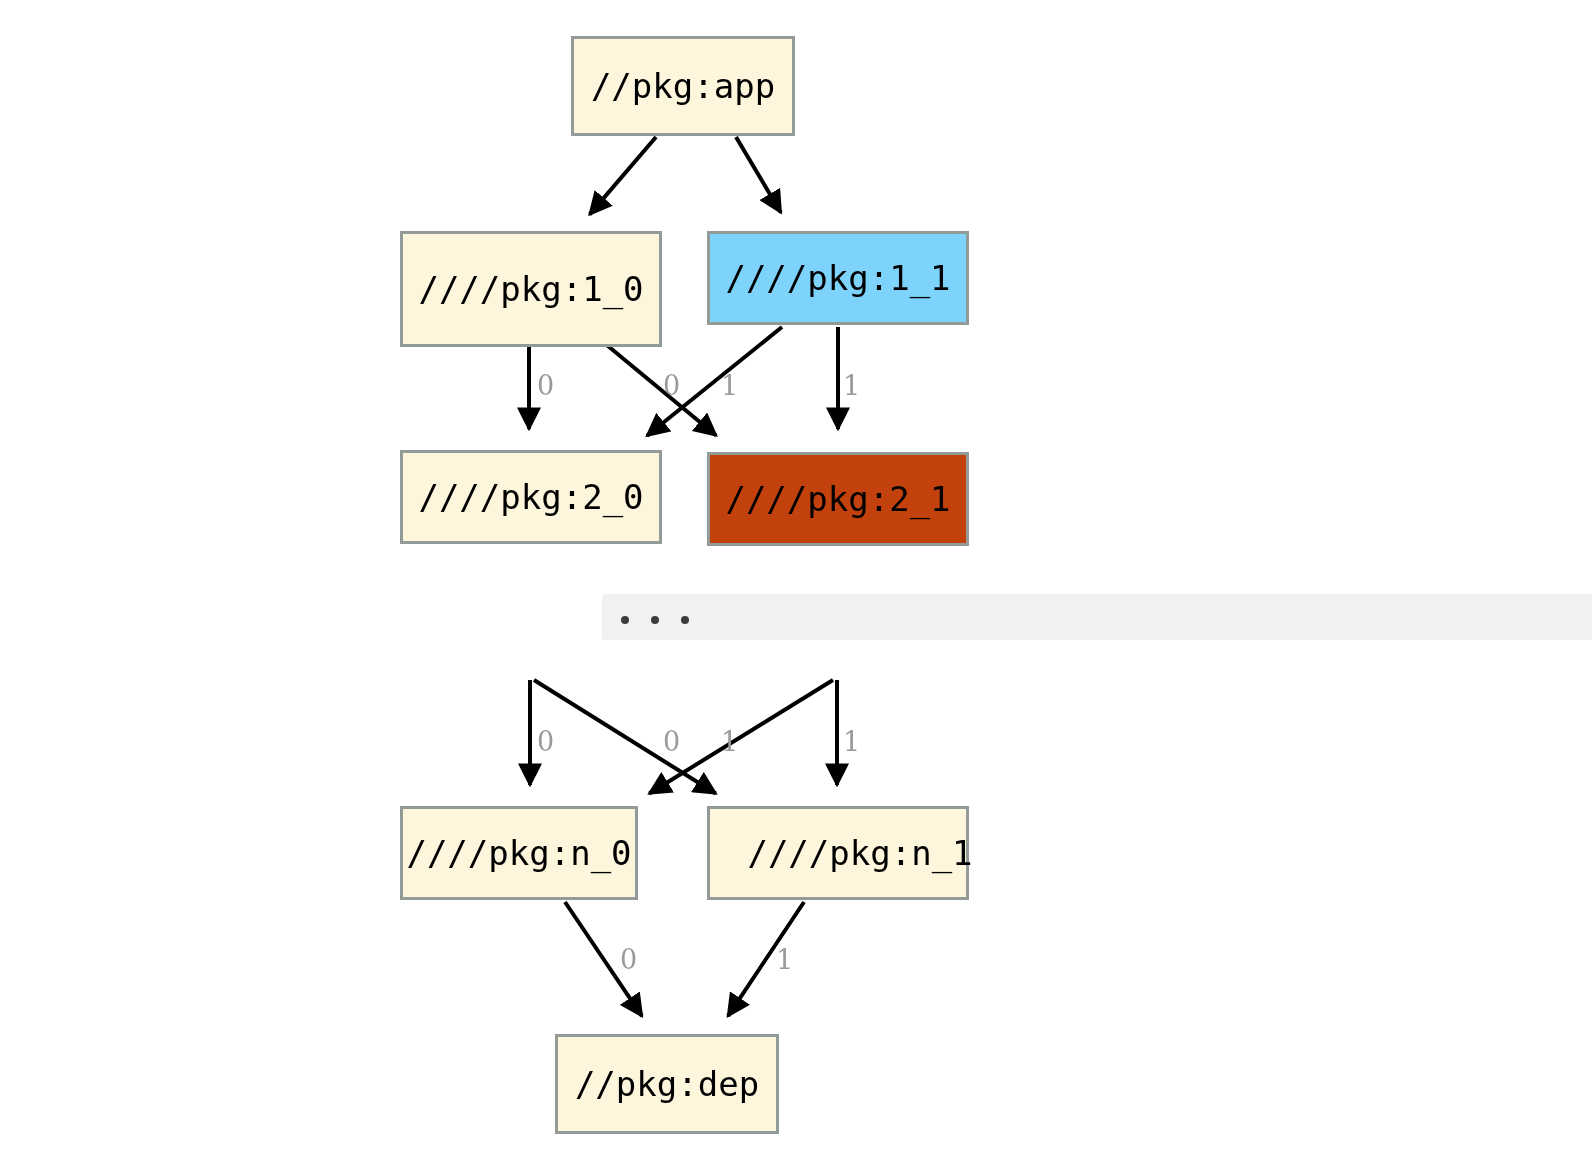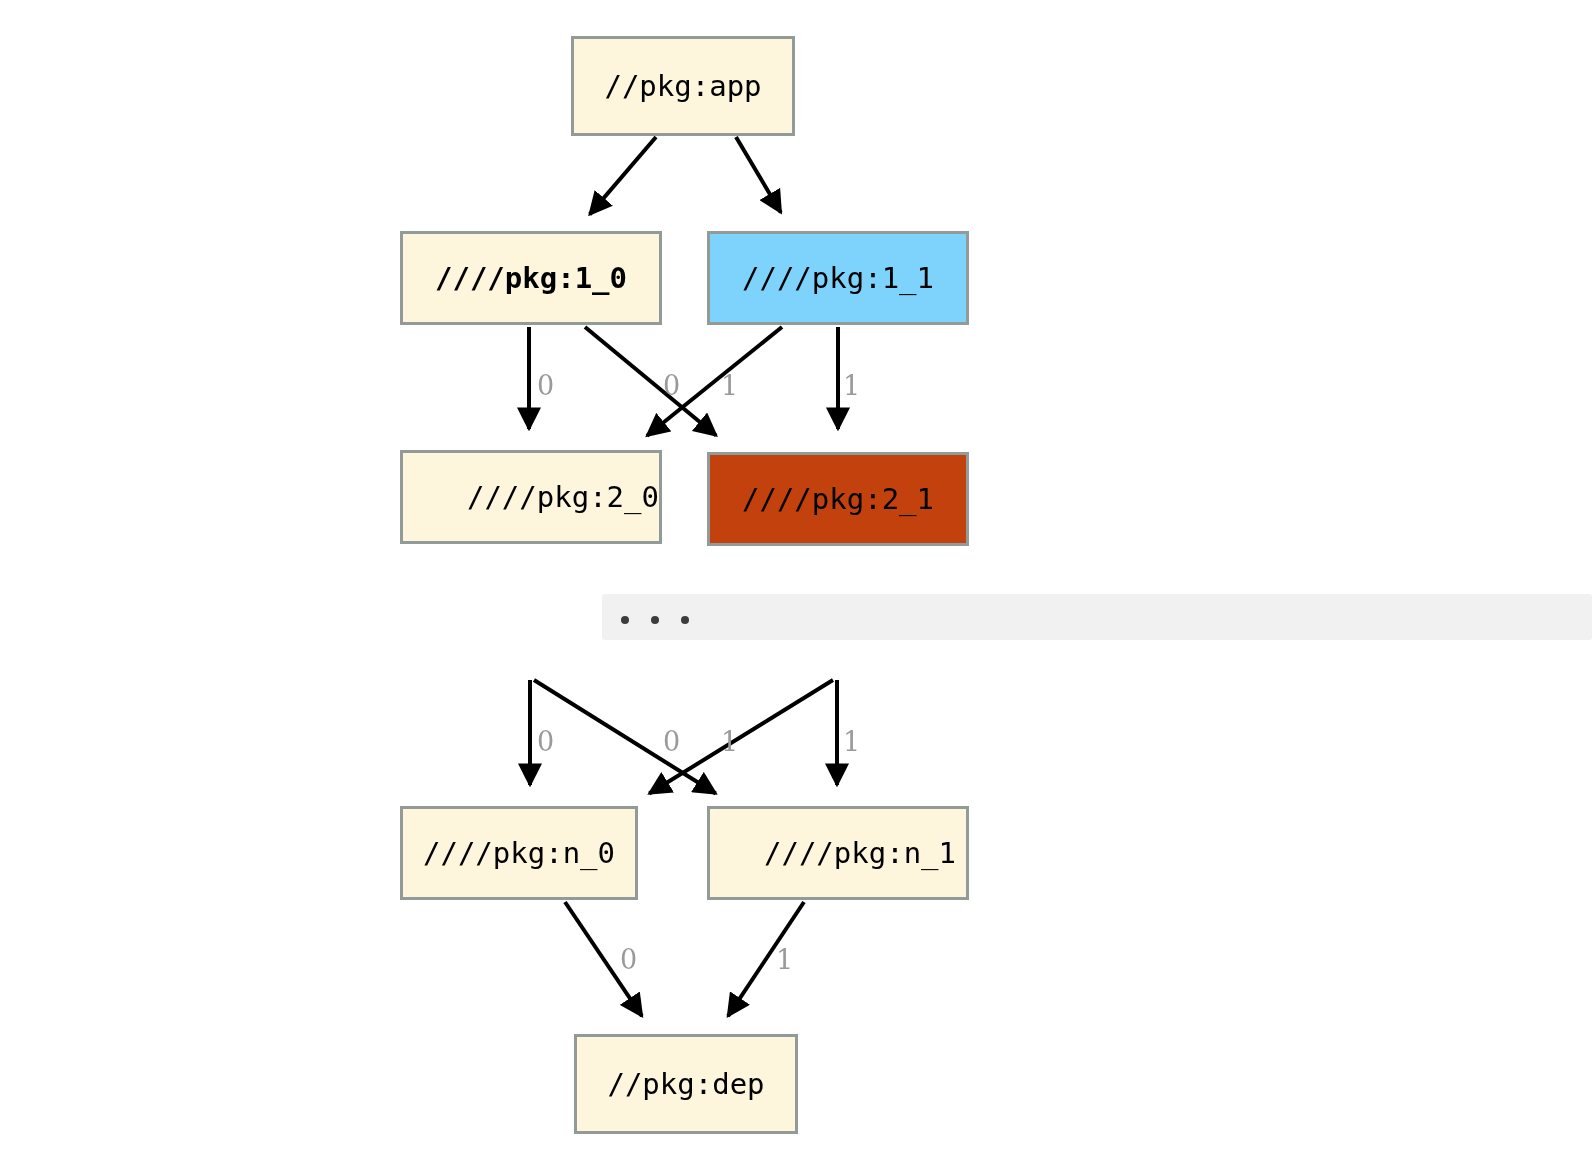--- a/index.html
+++ b/index.html
@@ -21,21 +21,21 @@
   .node {
     position: absolute;
     box-sizing: border-box;
     background: #fdf6dd;
     border: 3px solid #939b99;
     display: flex;
     align-items: center;
     justify-content: center;
     color: #000000;
     font-family: "DejaVu Sans Mono", "Liberation Mono", monospace;
-    font-size: 29px;
+    font-size: 34px;
     letter-spacing: 0px;
     white-space: nowrap;
   }
   .edge-layer {
     position: absolute;
     left: 0;
     top: 0;
     width: 1592px;
     height: 1162px;
     pointer-events: none;
@@ -90,39 +90,39 @@
         <line x1="837" y1="680" x2="837" y2="785" stroke="#000000" stroke-width="4" marker-end="url(#arrow)"></line>
         <line x1="565" y1="902" x2="641.9354499709999" y2="1016.0767016811378" stroke="#000000" stroke-width="4" marker-end="url(#arrow)"></line>
         <line x1="804" y1="902" x2="727.9846035320542" y2="1016.0230947019188" stroke="#000000" stroke-width="4" marker-end="url(#arrow)"></line>
       </g>
   </svg>
 
   <div id="nodes-group">
       <div class="node" style="left: 571px; top: 36px; width: 224px; height: 100px; background: rgb(253, 246, 221); border-color: rgb(147, 155, 153);">
         <span>//pkg:app</span>
       </div>
-      <div class="node" style="left: 400px; top: 231px; width: 262px; height: 94px; background: rgb(253, 246, 221); border-color: rgb(147, 155, 153); font-weight: bold;">
+      <div class="node" style="left: 400px; top: 231px; width: 262px; height: 116px; background: rgb(253, 246, 221); border-color: rgb(147, 155, 153);">
         <span>////pkg:1_0</span>
       </div>
       <div class="node" style="left: 707px; top: 231px; width: 262px; height: 94px; background: #7dd3fc; border-color: rgb(147, 155, 153);">
         <span>////pkg:1_1</span>
       </div>
-      <div class="node" style="left: 400px; top: 450px; width: 262px; height: 94px; background: rgb(253, 246, 221); border-color: rgb(147, 155, 153); justify-content: flex-end;">
+      <div class="node" style="left: 400px; top: 450px; width: 262px; height: 94px; background: rgb(253, 246, 221); border-color: rgb(147, 155, 153);">
         <span>////pkg:2_0</span>
       </div>
       <div class="node" style="left: 707px; top: 452px; width: 262px; height: 94px; background: #c2410c; border-color: rgb(147, 155, 153);">
         <span>////pkg:2_1</span>
       </div>
       <div class="node" style="left: 400px; top: 806px; width: 238px; height: 94px; background: rgb(253, 246, 221); border-color: rgb(147, 155, 153);">
         <span>////pkg:n_0</span>
       </div>
       <div class="node" style="left: 707px; top: 806px; width: 262px; height: 94px; background: rgb(253, 246, 221); border-color: rgb(147, 155, 153); padding-left: 44px;">
         <span>////pkg:n_1</span>
       </div>
-      <div class="node" style="left: 574px; top: 1034px; width: 224px; height: 100px; background: rgb(253, 246, 221); border-color: rgb(147, 155, 153);">
+      <div class="node" style="left: 555px; top: 1034px; width: 224px; height: 100px; background: rgb(253, 246, 221); border-color: rgb(147, 155, 153);">
         <span>//pkg:dep</span>
       </div>
     </div>
 
   <div id="labels-group">
       <div class="edge-label" style="left: 537px; top: 372px; color: rgb(154, 154, 154);">0</div>
       <div class="edge-label" style="left: 663px; top: 372px; color: rgb(154, 154, 154);">0</div>
       <div class="edge-label" style="left: 721px; top: 372px; color: rgb(154, 154, 154);">1</div>
       <div class="edge-label" style="left: 843px; top: 372px; color: rgb(154, 154, 154);">1</div>
       <div class="edge-label" style="left: 537px; top: 728px; color: rgb(154, 154, 154);">0</div>

